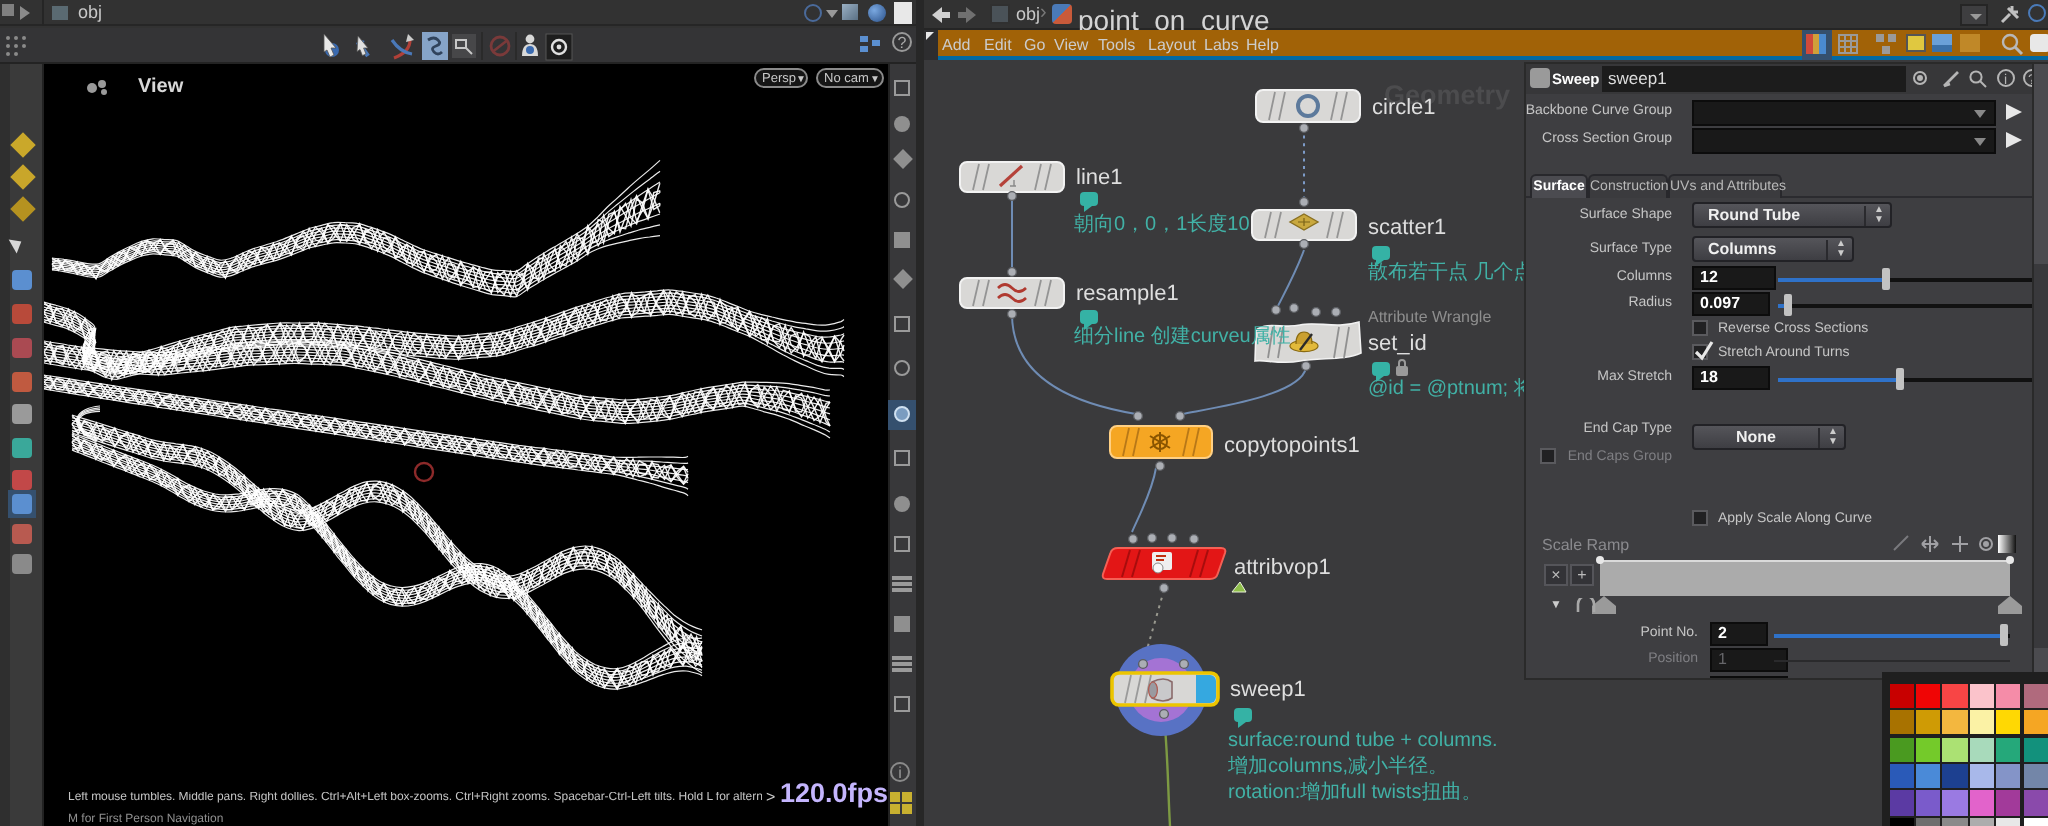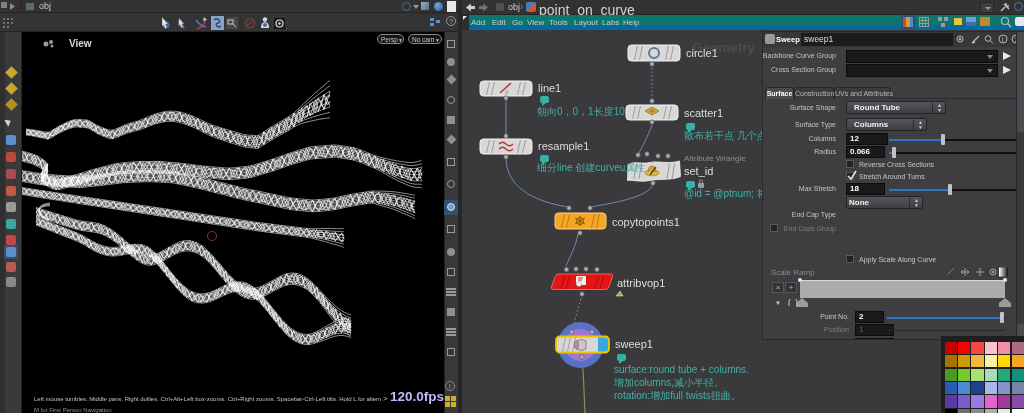--- a/index.html
+++ b/index.html
@@ -252,21 +252,21 @@
       </div>
     <svg class="abs" style="left:538px;top:2px" width="11" height="11">
         <g stroke="#c0c0c0" stroke-width="1.5" fill="none">
           <path d="M1 9 L5 5"></path>
           <path d="M4 2 l5 5 M6 1 v3 h3"></path>
         </g>
       </svg>
     <div class="abs" style="left:552px;top:2px;width:9px;height:9px;border-radius:50%;border:1.5px solid #4a7ab8"></div>
   </div>
 
-  <div class="abs" style="left:0;top:15px;width:562px;height:15px;background:#0f766e;border-bottom:5px solid #0369a1">
+  <div class="abs" style="left:0;top:15px;width:562px;height:15px;background:#a16207;border-bottom:2px solid #0369a1">
       <div class="abs" style="left:0;top:0;width:7px;height:15px;background:#2d2d2f"></div>
       <div class="abs" style="left:1px;top:1px;width:0;height:0;border-left:4px solid #e8e8e8;border-bottom:4px solid transparent"></div>
     <span class="mi" style="left:9px">Add</span>
     <span class="mi" style="left:30px">Edit</span>
     <span class="mi" style="left:50px">Go</span>
     <span class="mi" style="left:65px">View</span>
     <span class="mi" style="left:87px">Tools</span>
     <span class="mi" style="left:112px">Layout</span>
     <span class="mi" style="left:140px">Labs</span>
     <span class="mi" style="left:161px">Help</span>
@@ -546,41 +546,41 @@
   <div class="lbl" style="right:188px;top:88px">Surface Type</div>
   <div class="dd" style="left:83px;top:86px;width:81px;height:13px;padding:0 0 0 7px">Columns<span class="abs" style="right:3px;top:0.5px;color:#ccc;font-size:5px;line-height:5px">▲<br>▼</span><span class="abs" style="right:12px;top:1px;width:1px;height:10px;background:#2a2a2e"></span></div>
 
   <div class="lbl" style="right:188px;top:102px">Columns</div>
   <div class="well" style="left:83px;top:101px;width:42px;height:12px;font-weight:bold">12</div>
   <div class="abs" style="left:126px;top:106.5px;width:128px;height:2px;background:#111"></div>
   <div class="abs" style="left:126px;top:106.5px;width:54px;height:2px;background:#2f72c9"></div>
   <div class="abs" style="left:178px;top:102px;width:4px;height:11px;background:#c2c2c2;border-radius:1px"></div>
 
   <div class="lbl" style="right:188px;top:115px">Radius</div>
-  <div class="well" style="left:83px;top:114px;width:39px;height:12px;font-weight:bold">0.066</div>
+  <div class="well" style="left:83px;top:114px;width:39px;height:12px;font-weight:bold">0.097</div>
   <div class="abs" style="left:126px;top:119.5px;width:128px;height:2px;background:#111"></div>
   <div class="abs" style="left:126px;top:119.5px;width:5px;height:2px;background:#2f72c9"></div>
   <div class="abs" style="left:129px;top:115px;width:4px;height:11px;background:#c2c2c2;border-radius:1px"></div>
 
   <div class="cb" style="left:83px;top:128px"></div>
   <div class="lbl" style="left:96px;top:128px">Reverse Cross Sections</div>
   <div class="cb" style="left:83px;top:140px"></div>
   <svg class="abs" style="left:82px;top:136px" width="14" height="14">
       <path d="M3 8 L6 11 L11 3" stroke="#e8e8e8" stroke-width="1.6" fill="none"></path>
     </svg>
   <div class="lbl" style="left:96px;top:140px">Stretch Around Turns</div>
 
   <div class="lbl" style="right:188px;top:152px">Max Stretch</div>
   <div class="well" style="left:83px;top:151px;width:39px;height:12px;font-weight:bold">18</div>
   <div class="abs" style="left:126px;top:156.5px;width:128px;height:2px;background:#111"></div>
   <div class="abs" style="left:126px;top:156.5px;width:61px;height:2px;background:#2f72c9"></div>
   <div class="abs" style="left:185px;top:152px;width:4px;height:11px;background:#c2c2c2;border-radius:1px"></div>
 
   <div class="lbl" style="right:188px;top:178px">End Cap Type</div>
-  <div class="dd" style="left:83px;top:164px;width:77px;height:13px;padding:0 0 0 2px">None<span class="abs" style="right:3px;top:0.5px;color:#ccc;font-size:5px;line-height:5px">▲<br>▼</span><span class="abs" style="right:12px;top:1px;width:1px;height:10px;background:#2a2a2e"></span></div>
+  <div class="dd" style="left:83px;top:180px;width:77px;height:13px;padding:0 0 0 21px">None<span class="abs" style="right:3px;top:0.5px;color:#ccc;font-size:5px;line-height:5px">▲<br>▼</span><span class="abs" style="right:12px;top:1px;width:1px;height:10px;background:#2a2a2e"></span></div>
   <div class="cb" style="left:7px;top:192px"></div>
   <div class="lbl dis" style="right:188px;top:192px">End Caps Group</div>
 
   <div class="cb" style="left:83px;top:223px"></div>
   <div class="lbl" style="left:96px;top:223px">Apply Scale Along Curve</div>
   <div class="abs" style="left:8px;top:236px;color:#8a8a8e;font-size:8px">Scale Ramp</div>
   <svg class="abs" style="left:183px;top:235px" width="62" height="10">
     <g stroke="#a0a0a4" fill="none">
       <path d="M1 8 L8 1" stroke="#7a7a7e"></path>
       <path d="M15 5 h8 M19 1 v8 M15 5 l2-2 M15 5 l2 2 M23 5 l-2-2 M23 5 l-2 2"></path>

